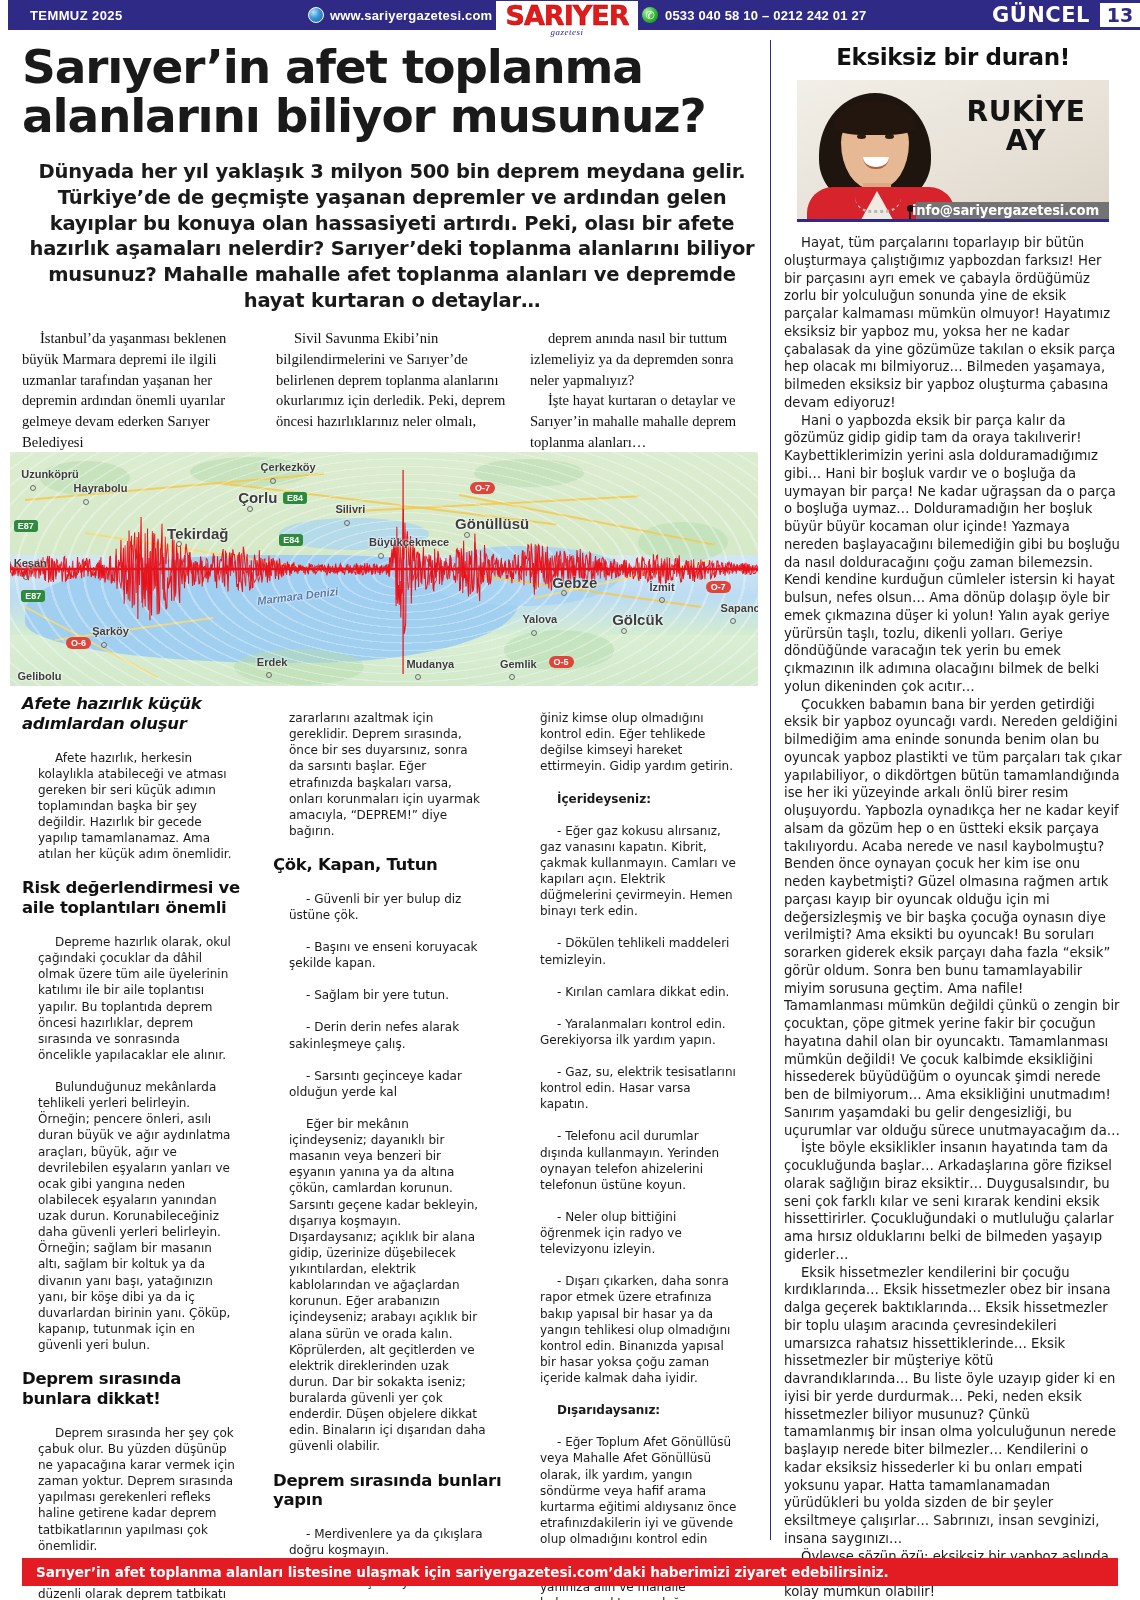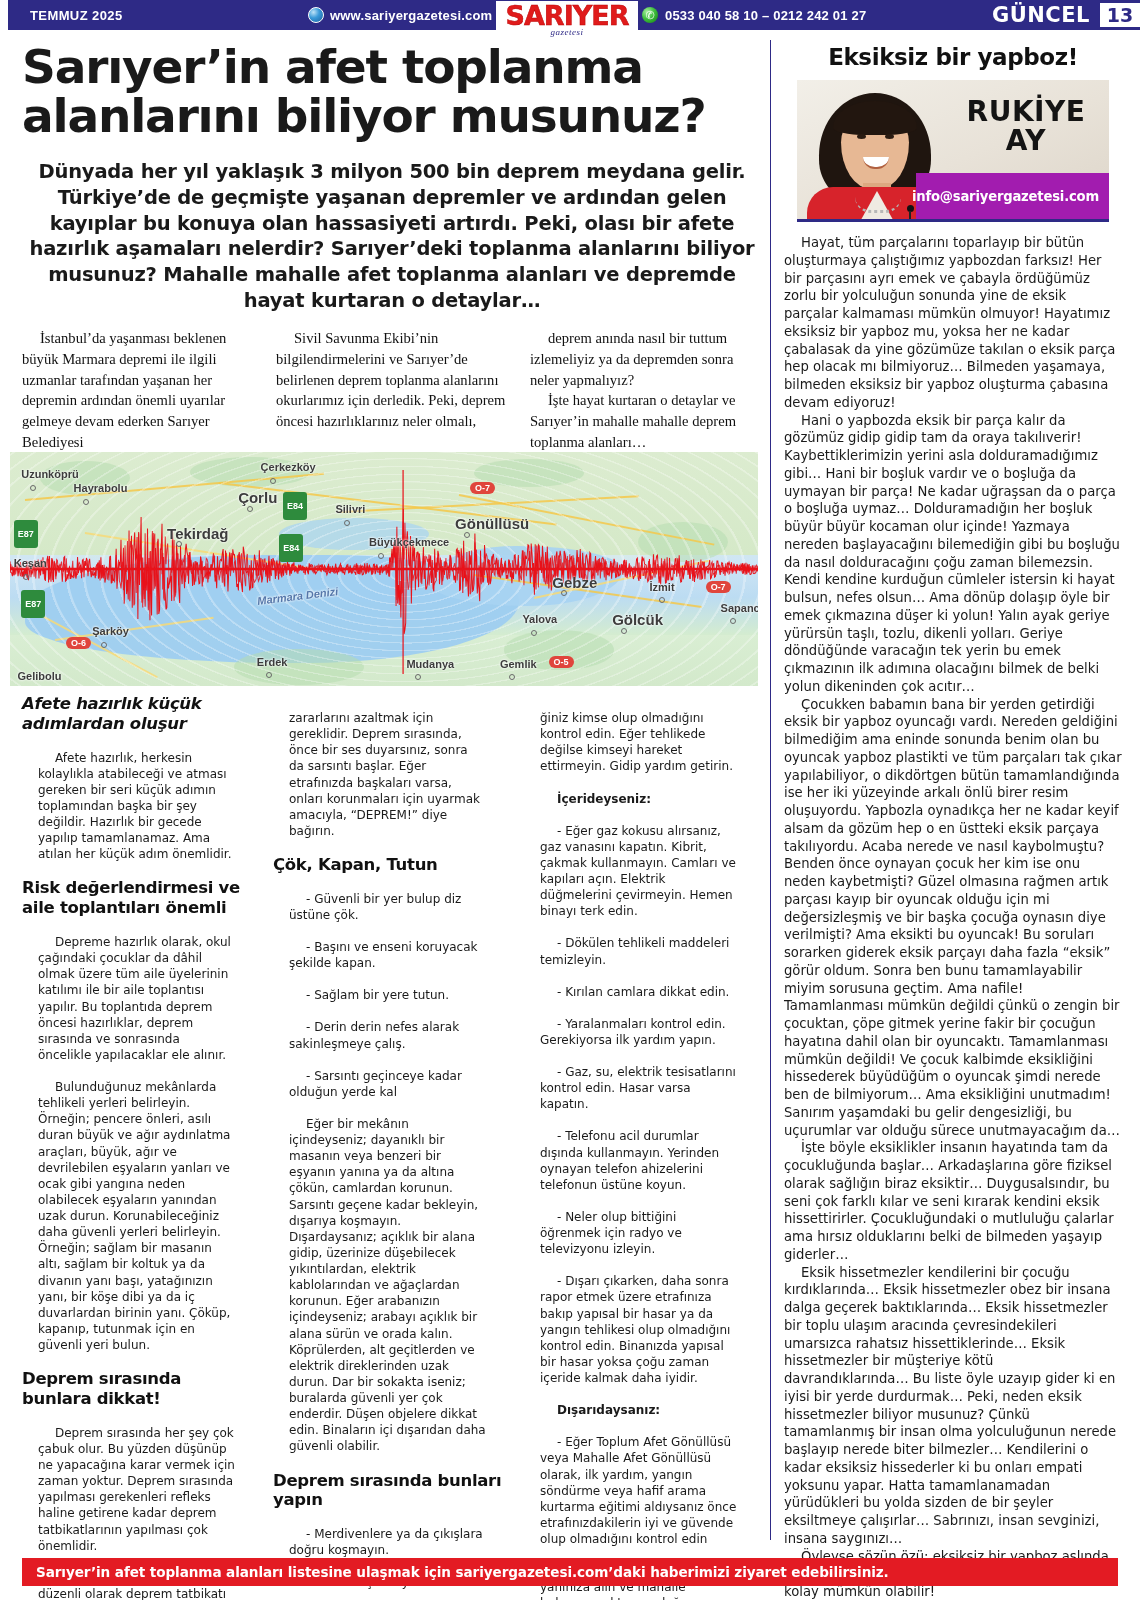--- a/index.html
+++ b/index.html
@@ -148,21 +148,21 @@
     position:absolute; font-family:"Liberation Sans", sans-serif;
     color:#3c3c3c; font-weight:700; white-space:nowrap;
     text-shadow: 0 0 3px rgba(255,255,255,.95), 0 0 2px rgba(255,255,255,.95);
   }
   .city-dot {
     position:absolute; width:6px; height:6px; border-radius:50%;
     border: 1.6px solid #6a6a6a; background: transparent;
   }
   .hwy-badge {
     position:absolute; font-size:9px; font-weight:700; color:#fff;
-    padding:9px 4px; border-radius:3px; font-family:"Liberation Sans",sans-serif;
+    padding:1px 4px; border-radius:3px; font-family:"Liberation Sans",sans-serif;
   }
   .hwy-green { background:#2e8b3d; }
   .hwy-red   { background:#e0453c; border-radius:9px; padding:1px 5px; }
 
   
   .body-cols {
     position:absolute; left: 22px; top: 694px; width: 732px;
     display:flex; gap: 22px;
   }
   .bcol { width: 229px; }
@@ -247,22 +247,22 @@
   }
   .author-name-plate .n1 {
     font-family:"DejaVu Sans", sans-serif; font-weight:700; font-size: 28px;
     color:#141414; line-height:1.0; letter-spacing:.5px;
   }
   .author-name-plate .n2 {
     font-family:"DejaVu Sans", sans-serif; font-weight:700; font-size: 28px;
     color:#141414; line-height:1.05; letter-spacing:.5px;
   }
   .email-band {
-    position:absolute; left: 38%; right: 0; bottom: 0; height: 46px;
-    background:#a21caf; display:flex; align-items:center; justify-content:flex-end;
+    position:absolute; left: 38%; right: 0; bottom: 0; height: 17px;
+    background:#737373; display:flex; align-items:center; justify-content:flex-end;
   }
   .email-band span {
     color:#fff; font-family:"DejaVu Sans", sans-serif; font-weight:700;
     font-size: 13.2px; padding-right: 10px; letter-spacing:-.2px;
   }
   .rail-body {
     margin-top: 12px; font-family:"DejaVu Sans", sans-serif;
     font-size: 13.2px; line-height: 1.345; color:#1a1a1a;
   }
   .rail-body p { text-indent: 17px; margin: 0; }
@@ -456,21 +456,21 @@
         <p>- Acil durum çantanızı yanınıza alın ve mahalle buluşma noktanıza doğru harekete geçin ve yolunuzun üzerindeki hasara dikkat ederek bunları not alın.</p>
         <p>- Yangının olduğu odanın kapısını ve yangınla sizin aranızdaki diğer tüm kapıları kapatın.</p>
         <p>- Binada kimsenin kalmaması için herkesi uyarın.</p>
         <p>- Hemen dışarı çıkın!</p>
       </div>
   </div>
 
   <div class="divider-v"></div>
 
   <div class="rail">
-    <div class="col-title">Eksiksiz bir yapboz!</div>
+    <div class="col-title">Eksiksiz bir duran!</div>
 
     <div class="author-card">
       <div class="photo-bg"></div>
       <div class="portrait">
         <div class="hair"></div>
         <div class="face"></div>
         <div class="bang"></div>
         <div class="eye l"></div>
         <div class="eye r"></div>
         <div class="smile"></div>

